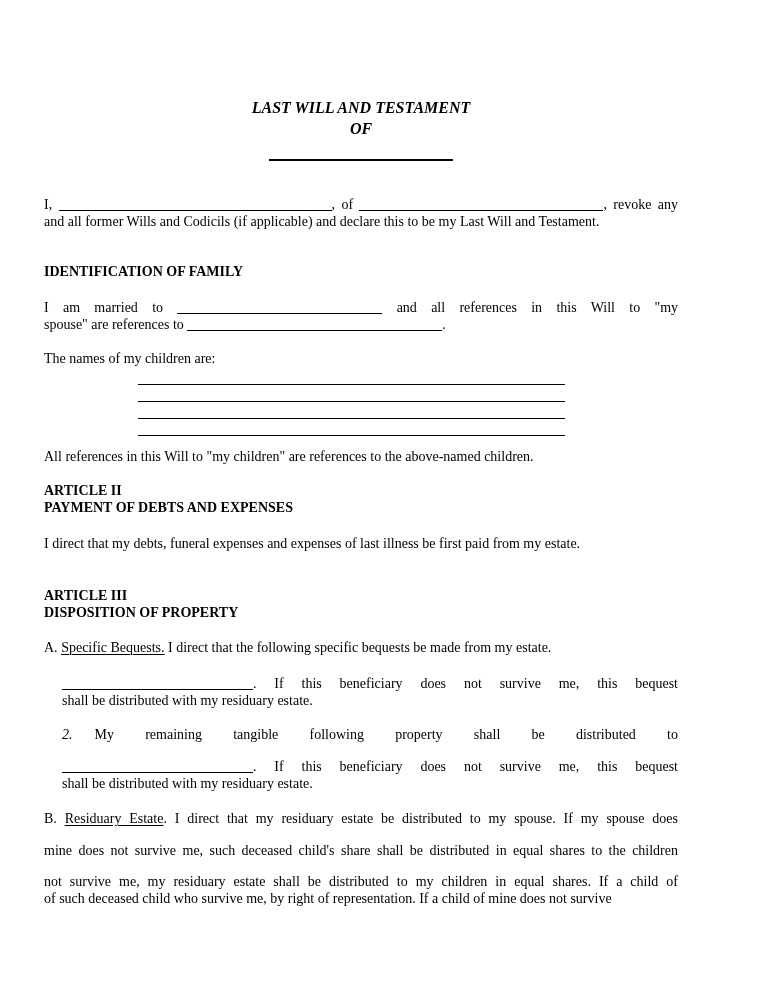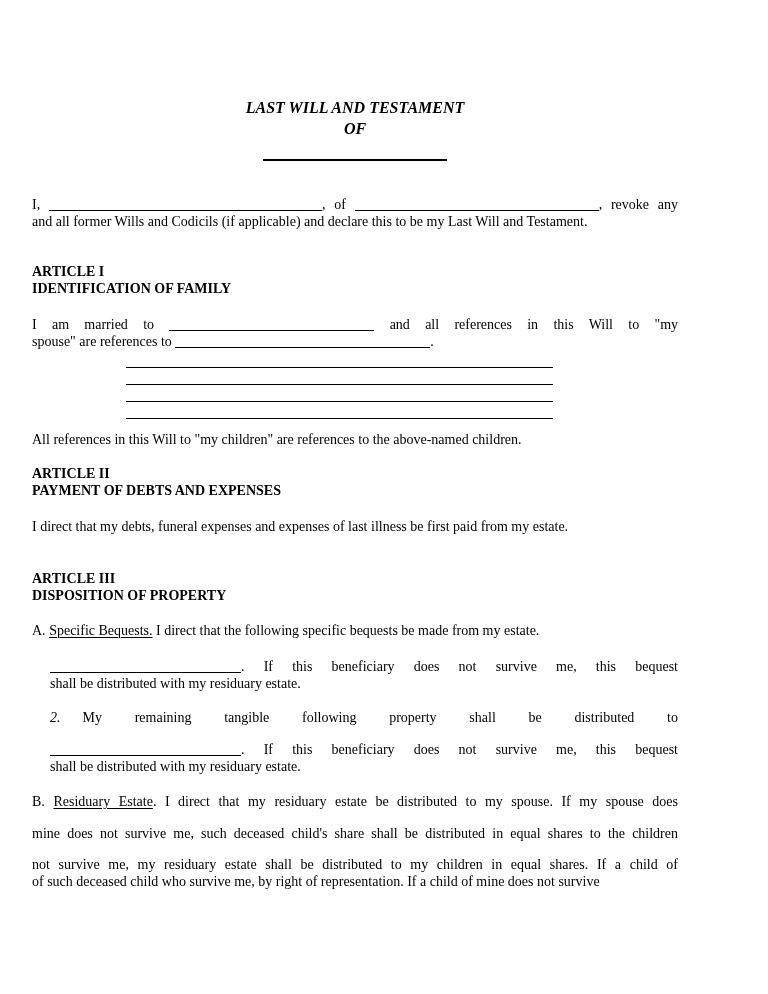--- a/index.html
+++ b/index.html
@@ -3,21 +3,21 @@
 <meta charset="utf-8">
 <style>
   html, body { margin: 0; padding: 0; }
   body {
     width: 768px; height: 994px;
     background: #ffffff; color: #000000;
     font-family: "Liberation Serif", "DejaVu Serif", serif;
     font-size: 14px; line-height: 17.3px;
     -webkit-font-smoothing: antialiased;
   }
-  .page { padding: 0 90px 0 32px; box-sizing: border-box; width: 768px; height: 994px; padding-top: 97px; overflow: hidden; }
+  .page { padding: 0 90px 0 44px; box-sizing: border-box; width: 768px; height: 994px; padding-top: 97px; overflow: hidden; }
 
   .title { text-align: center; font-weight: bold; font-style: italic; font-size: 16px; line-height: 21px; }
   .title-blank { width: 184px; height: 12px; border-bottom: 2px solid #000; margin: 8px auto 0 auto; }
 
   .h { font-weight: bold; }
 
   .jl { text-align: justify; text-align-last: justify; margin-top: 14px; -moz-text-align-last: justify; }
   .ll { text-align: left; }
 
   .blank { display: inline-block; height: 13px; border-bottom: 1px solid #000; vertical-align: -2px; }
@@ -47,29 +47,29 @@
     <div>OF</div>
   </div>
   <div class="title-blank"></div>
 
   <div class="mt35">
     <div class="jl"><span>I,</span> <span class="blank" style="width:273px"></span><span>, of</span> <span class="blank" style="width:244px"></span><span>, revoke any</span></div>
     <div class="ll">and all former Wills and Codicils (if applicable) and declare this to be my Last Will and Testament.</div>
   </div>
 
   <div class="h mt32">
-    <div>ARTICLE I</div>
     <div>IDENTIFICATION OF FAMILY</div>
   </div>
 
   <div class="mt19">
     <div class="jl"><span>I am married to</span> <span class="blank" style="width:205px"></span> <span>and all references in this Will to "my</span></div>
     <div class="ll"><span>spouse" are references to</span> <span class="blank" style="width:255px"></span><span>.</span></div>
   </div>
 
+  <div class="mt17">The names of my children are:</div>
 
   <div>
     <div class="child-line"></div>
     <div class="child-line"></div>
     <div class="child-line"></div>
     <div class="child-line"></div>
   </div>
 
   <div class="mt2">All references in this Will to "my children" are references to the above-named children.</div>
 

